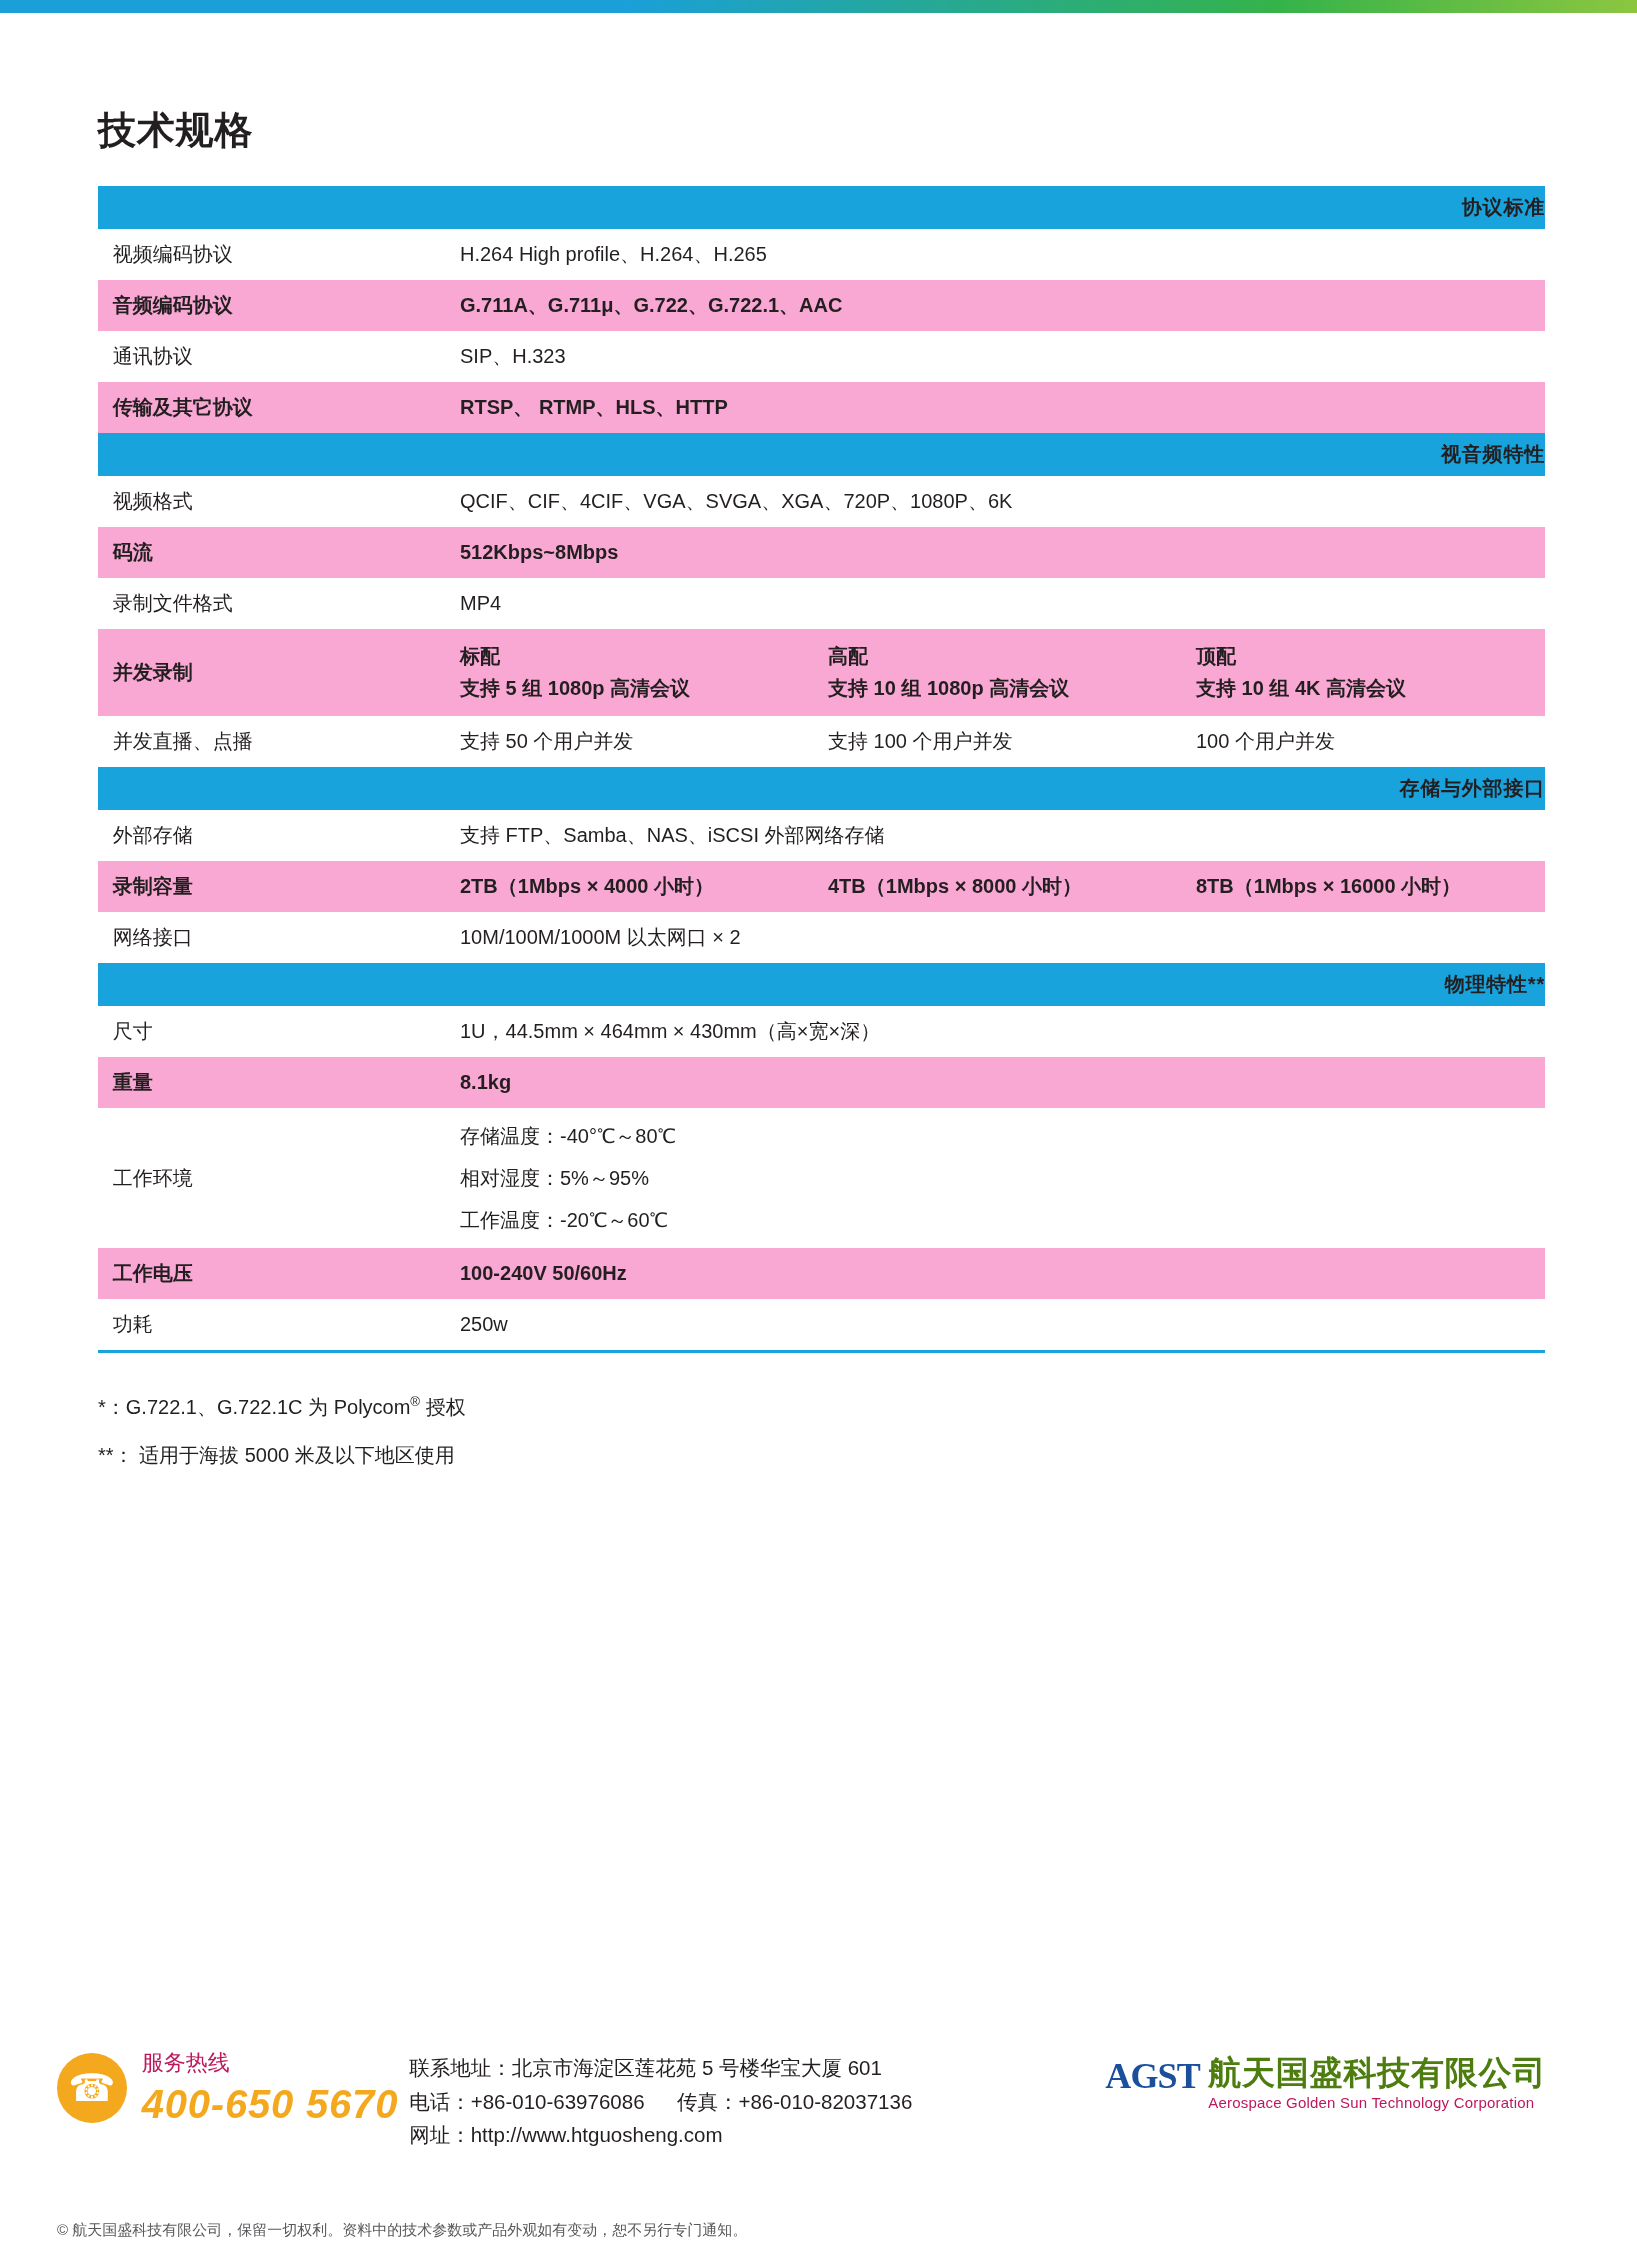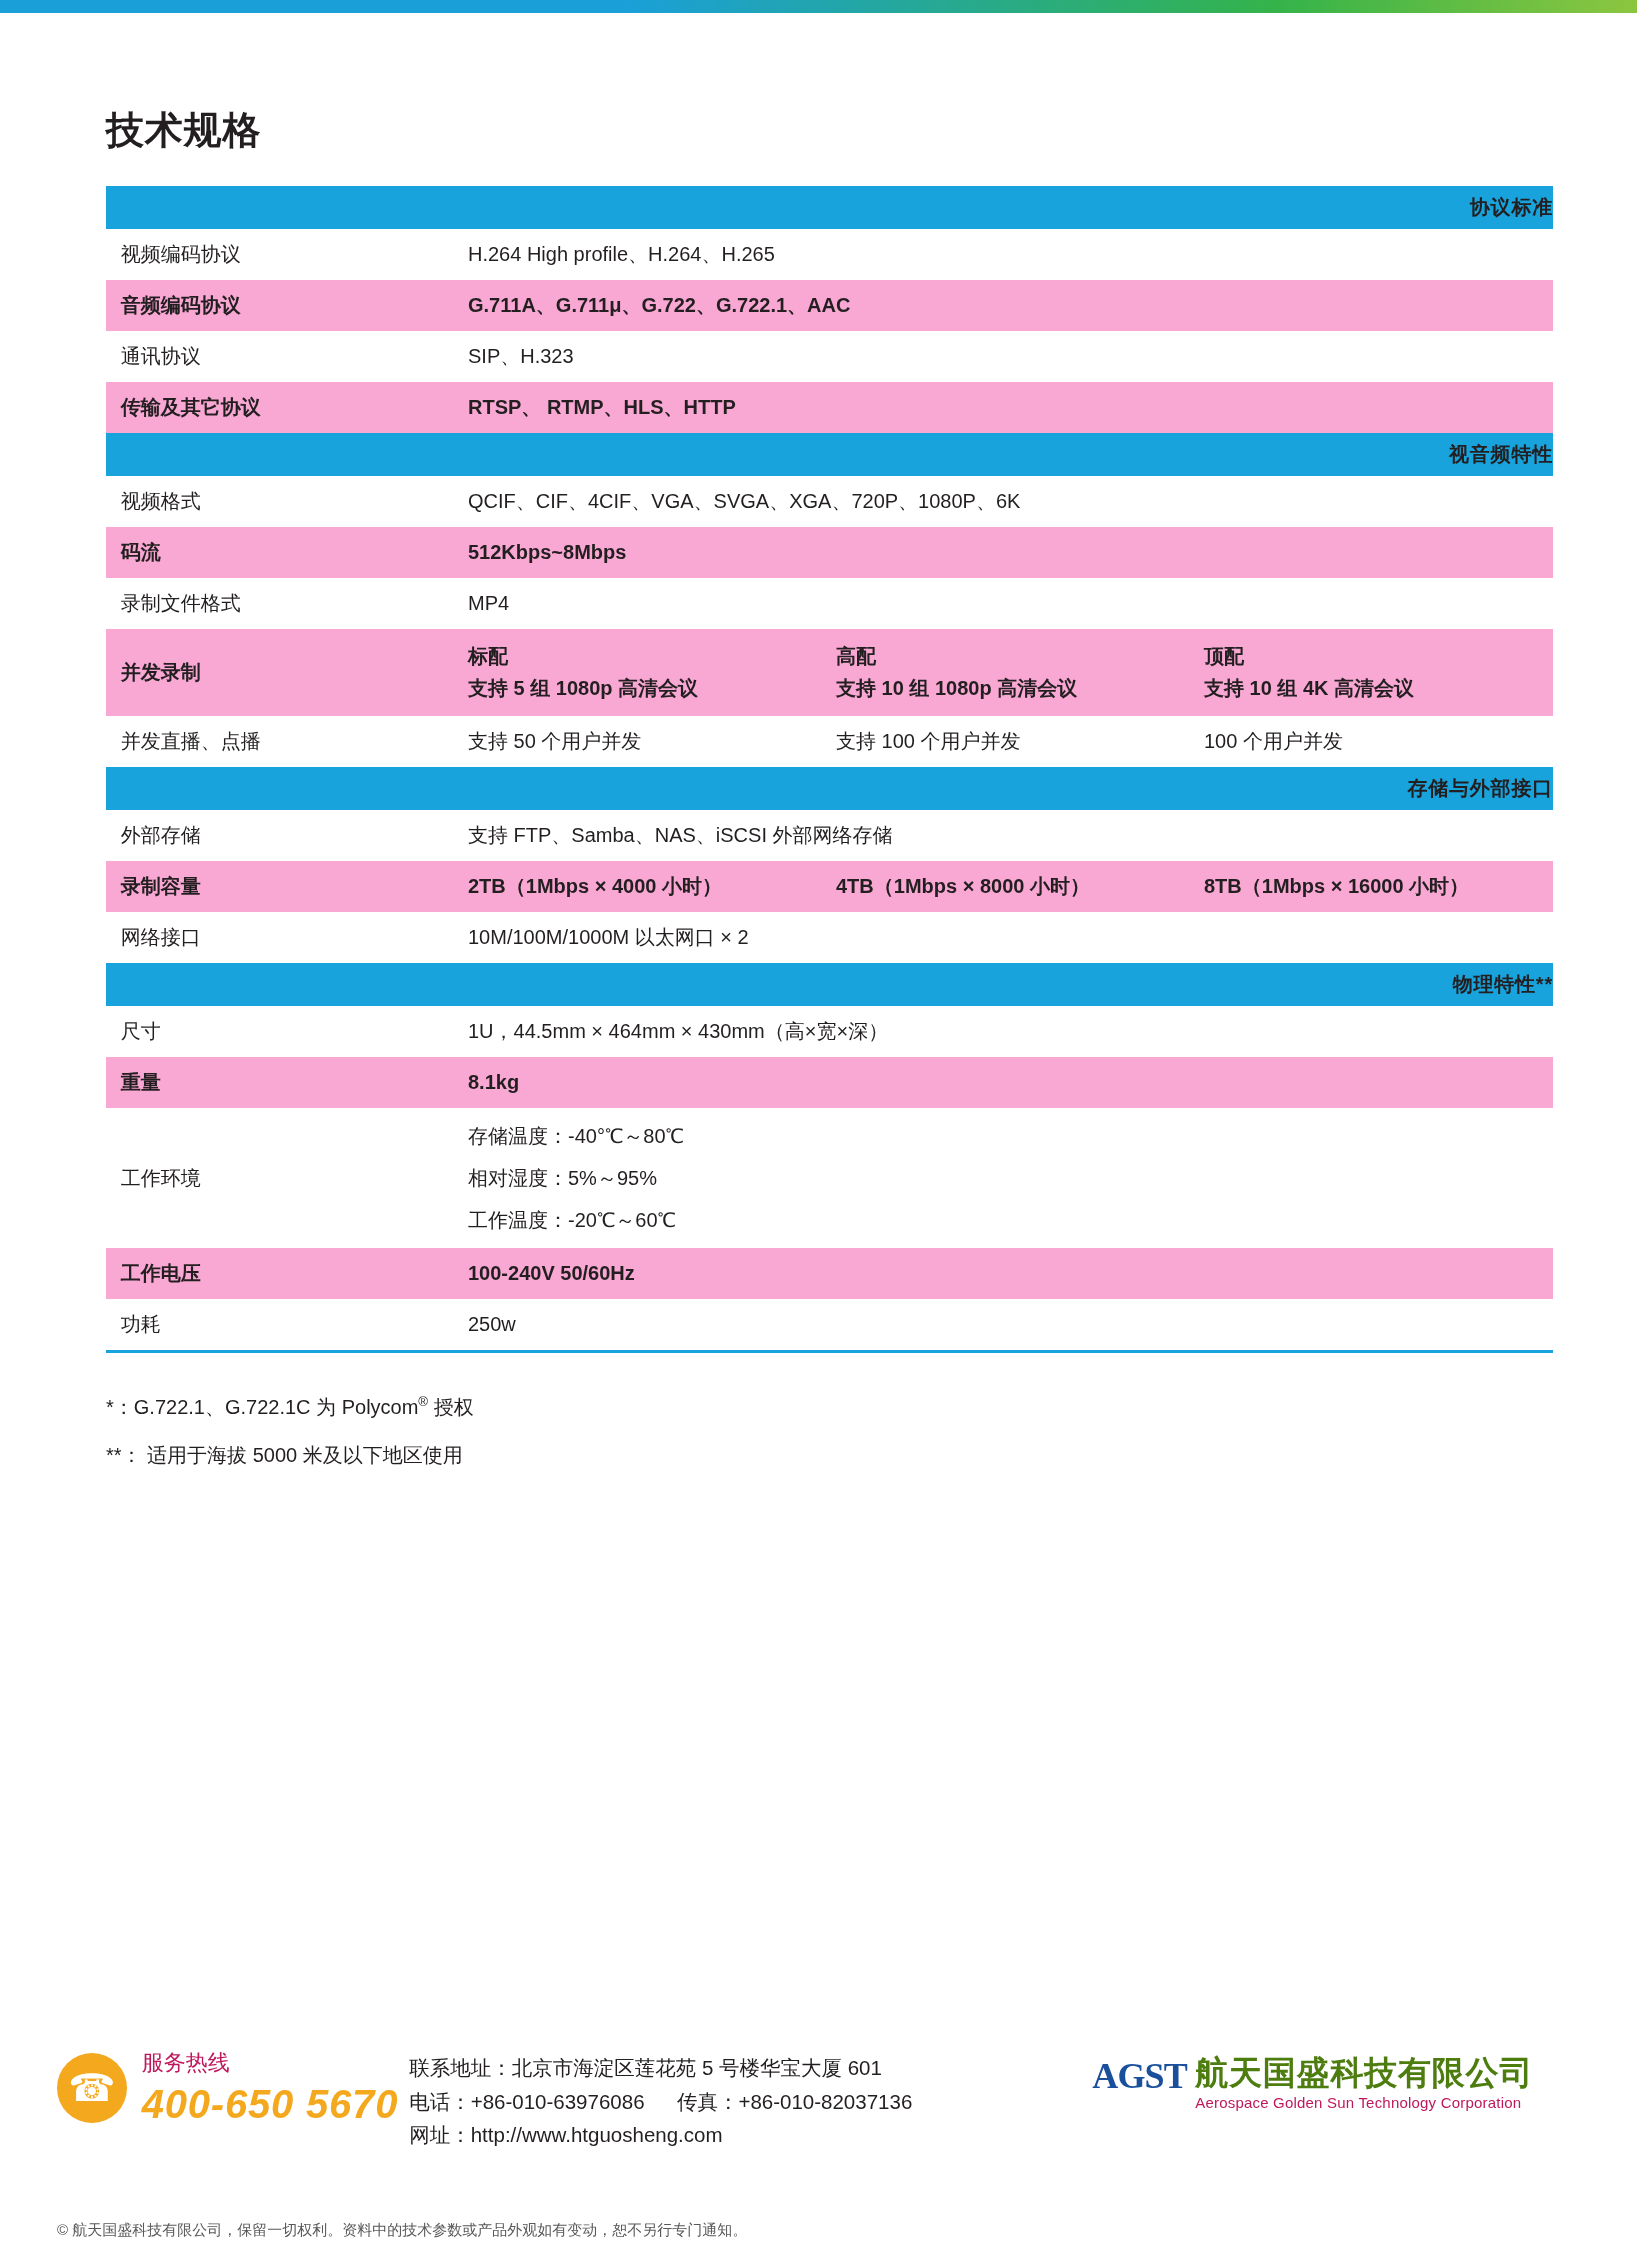--- a/index.html
+++ b/index.html
@@ -24,21 +24,21 @@
     background: linear-gradient(to right, #1a9fd9 0%, #1a9fd9 38%, #34b34a 78%, #8cc63f 100%);
   }
   .page {
     position: absolute;
     top: 0; left: 0;
     width: 1637px;
     height: 2261px;
   }
   .content {
     position: absolute;
-    left: 106px;
+    left: 98px;
     top: 105px;
     width: 1447px;
   }
   h1.title {
     font-size: 38px;
     font-weight: bold;
     margin: 0 0 29.5px 0;
     letter-spacing: 0.8px;
     color: #231f20;
   }
@@ -146,21 +146,21 @@
     width: 655px;
     font-size: 20.5px;
     line-height: 1.62;
     color: #231f20;
     margin-left: 8.2px;
     padding-top: 3.3px;
   }
   .contact-block .line { white-space: nowrap; }
   .contact-block .gap { display: inline-block; width: 21px; }
   .logo-block {
-    margin-left: 28px;
+    margin-left: 41px;
     display: flex;
     align-items: flex-start;
     padding-top: 8.2px;
   }
   .logo-mark {
     font-size: 36px;
     font-weight: bold;
     color: #1a4f9c;
     letter-spacing: -0.8px;
     font-family: "Liberation Serif", serif;

